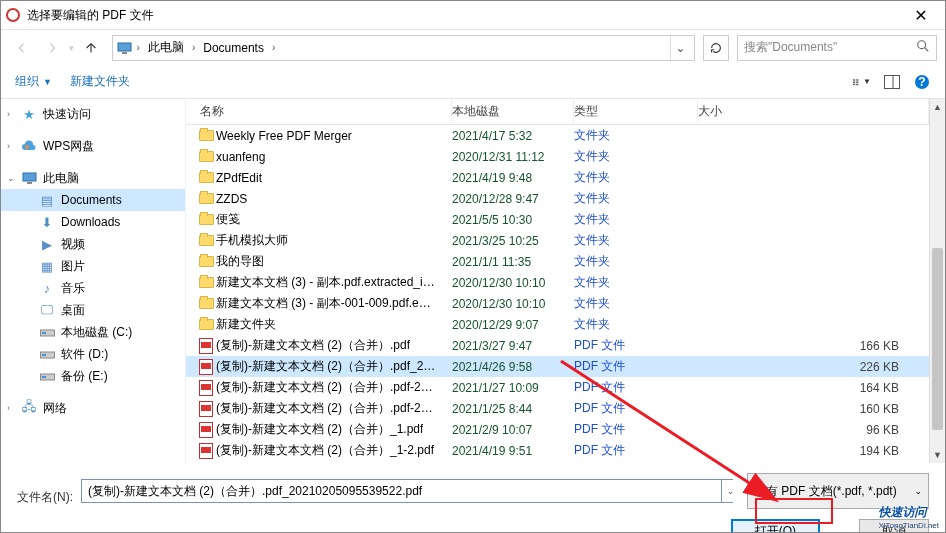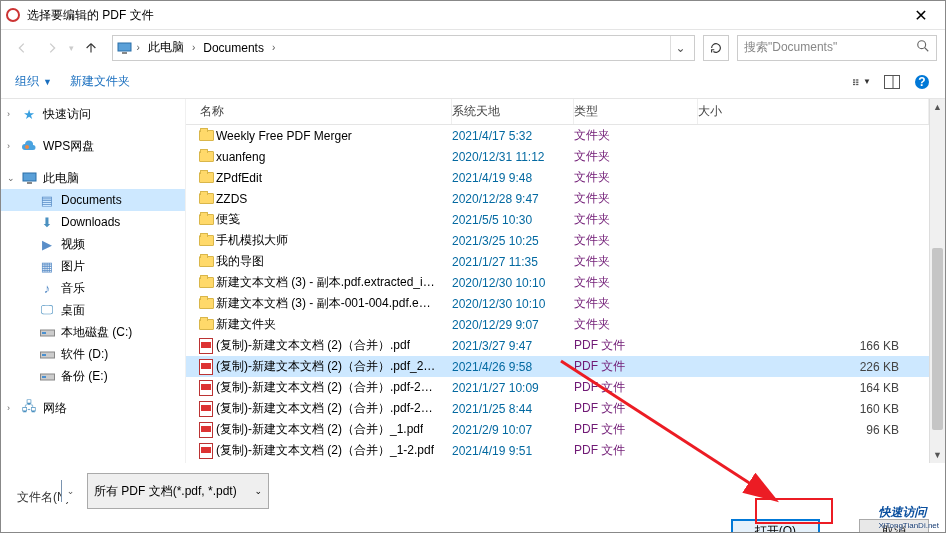--- a/index.html
+++ b/index.html
@@ -43,22 +43,22 @@
 .col-headers { height: 26px; display: flex; align-items: center; border-bottom: 1px solid #e5e5e5; padding-right: 16px; }
 .col-name { width: 266px; padding-left: 14px; }
 .col-date { width: 122px; }
 .col-type { width: 124px; text-align: center; }
 .col-size { flex:1; }
 .col-headers > div { border-right: 1px solid #eee; height:100%; display:flex; align-items:center; color:#444;}
 .filelist { flex:1; overflow:hidden; position:relative; }
 .row { height: 21px; display: flex; align-items: center; padding-right:16px;}
 .row.selected { background: #cde8ff; }
 .cell-name { width: 266px; padding-left: 12px; display: flex; align-items: center; gap: 2px; white-space: nowrap; overflow: hidden; }
-.cell-date { width: 122px; color: #0369a1; }
-.cell-type { width: 124px; color: #701a75; }
+.cell-date { width: 122px; color: #14532d; }
+.cell-type { width: 124px; color: #1d4ed8; }
 .cell-size { flex:1; color:#444; text-align:right; padding-right: 30px;}
 .ficon { width:16px; height:16px; flex-shrink:0; display:flex; align-items:center; justify-content:center;}
 .folder-glyph { width:15px; height:11px; background:#ffd96a; border:1px solid #d9b64a; border-radius:1px; position:relative;}
 .folder-glyph::before{content:"";position:absolute;top:-3px;left:0;width:6px;height:3px;background:#ffd96a;border:1px solid #d9b64a;border-bottom:none;border-radius:1px 1px 0 0;}
 .pdf-glyph { width:14px; height:16px; background:#fff; border:1px solid #b33; position:relative;}
 .pdf-glyph::after{content:"";position:absolute;left:1px;top:3px;right:1px;height:6px;background:#d33;}
 .fname { overflow:hidden; text-overflow:ellipsis; white-space:nowrap; }
 
 .scrollbar { position:absolute; right:0; top:0; bottom:0; width:16px; background:#f0f0f0; border-left:1px solid #ddd; display:flex; flex-direction:column;}
 .sb-btn { height:16px; display:flex; align-items:center; justify-content:center; font-size:9px; color:#555; background:#f0f0f0;}
@@ -254,21 +254,21 @@
     <div class="side-item">
         <span class="chev">›</span>
         <span class="side-icon" style="color:#4a90c0;">🖧</span>
         <span>网络</span>
       </div>
   </div>
 
   <div class="filepane">
     <div class="col-headers">
       <div class="col-name">名称</div>
-      <div class="col-date">系统天地</div>
+      <div class="col-date">本地磁盘</div>
       <div class="col-type">类型</div>
       <div class="col-size">大小</div>
     </div>
     <div class="filelist" id="filelist">
         <div class="row">
           <div class="cell-name">
             <span class="ficon">
               <span class="folder-glyph"></span>
             </span>
             <span class="fname">Weekly Free PDF Merger</span>
@@ -332,41 +332,41 @@
           <div class="cell-type">文件夹</div>
           <div class="cell-size"></div>
         </div>
         <div class="row">
           <div class="cell-name">
             <span class="ficon">
               <span class="folder-glyph"></span>
             </span>
             <span class="fname">我的导图</span>
           </div>
-          <div class="cell-date">2021/1/27 11:35</div>
+          <div class="cell-date">2021/1/1 11:35</div>
           <div class="cell-type">文件夹</div>
           <div class="cell-size"></div>
         </div>
         <div class="row">
           <div class="cell-name">
             <span class="ficon">
               <span class="folder-glyph"></span>
             </span>
             <span class="fname">新建文本文档 (3) - 副本.pdf.extracted_i…</span>
           </div>
           <div class="cell-date">2020/12/30 10:10</div>
           <div class="cell-type">文件夹</div>
           <div class="cell-size"></div>
         </div>
         <div class="row">
           <div class="cell-name">
             <span class="ficon">
               <span class="folder-glyph"></span>
             </span>
-            <span class="fname">新建文本文档 (3) - 副本-001-004.pdf.e…</span>
+            <span class="fname">新建文本文档 (3) - 副本-001-009.pdf.e…</span>
           </div>
           <div class="cell-date">2020/12/30 10:10</div>
           <div class="cell-type">文件夹</div>
           <div class="cell-size"></div>
         </div>
         <div class="row">
           <div class="cell-name">
             <span class="ficon">
               <span class="folder-glyph"></span>
             </span>
@@ -433,35 +433,37 @@
         </div>
         <div class="row">
           <div class="cell-name">
             <span class="ficon">
               <span class="pdf-glyph"></span>
             </span>
             <span class="fname">(复制)-新建文本文档 (2)（合并）_1-2.pdf</span>
           </div>
           <div class="cell-date">2021/4/19 9:51</div>
           <div class="cell-type">PDF 文件</div>
+          <div class="cell-size">194 KB</div>
         </div>
       </div>
     <div class="scrollbar">
       <div class="sb-btn">▲</div>
       <div class="sb-track">
           <div class="sb-thumb"></div>
         </div>
       <div class="sb-btn">▼</div>
     </div>
   </div>
 </div>
 
 <div class="bottom">
   <div class="filename-row">
     <span class="fn-label">文件名(N):</span>
+    <input class="fn-input" value="(复制)-新建文本文档 (2)（合并）.pdf_20210205095539522.pdf" style="">
     <span class="fn-drop">⌄</span>
     <div class="filter">
         <span>所有 PDF 文档(*.pdf, *.pdt)</span>
         <span class="drop">⌄</span>
       </div>
   </div>
   <div class="btn-row">
     <div class="btn primary">
         <span>打开(O)</span>
       </div>

